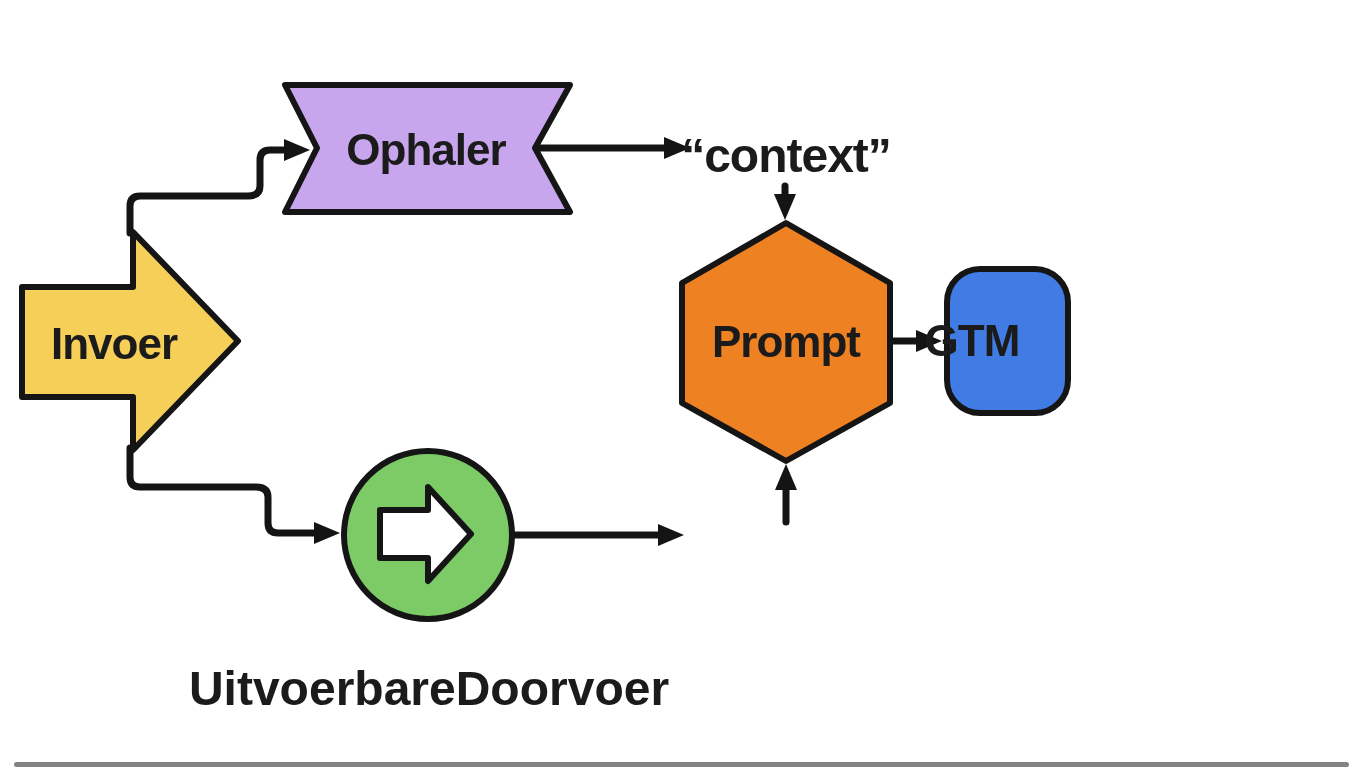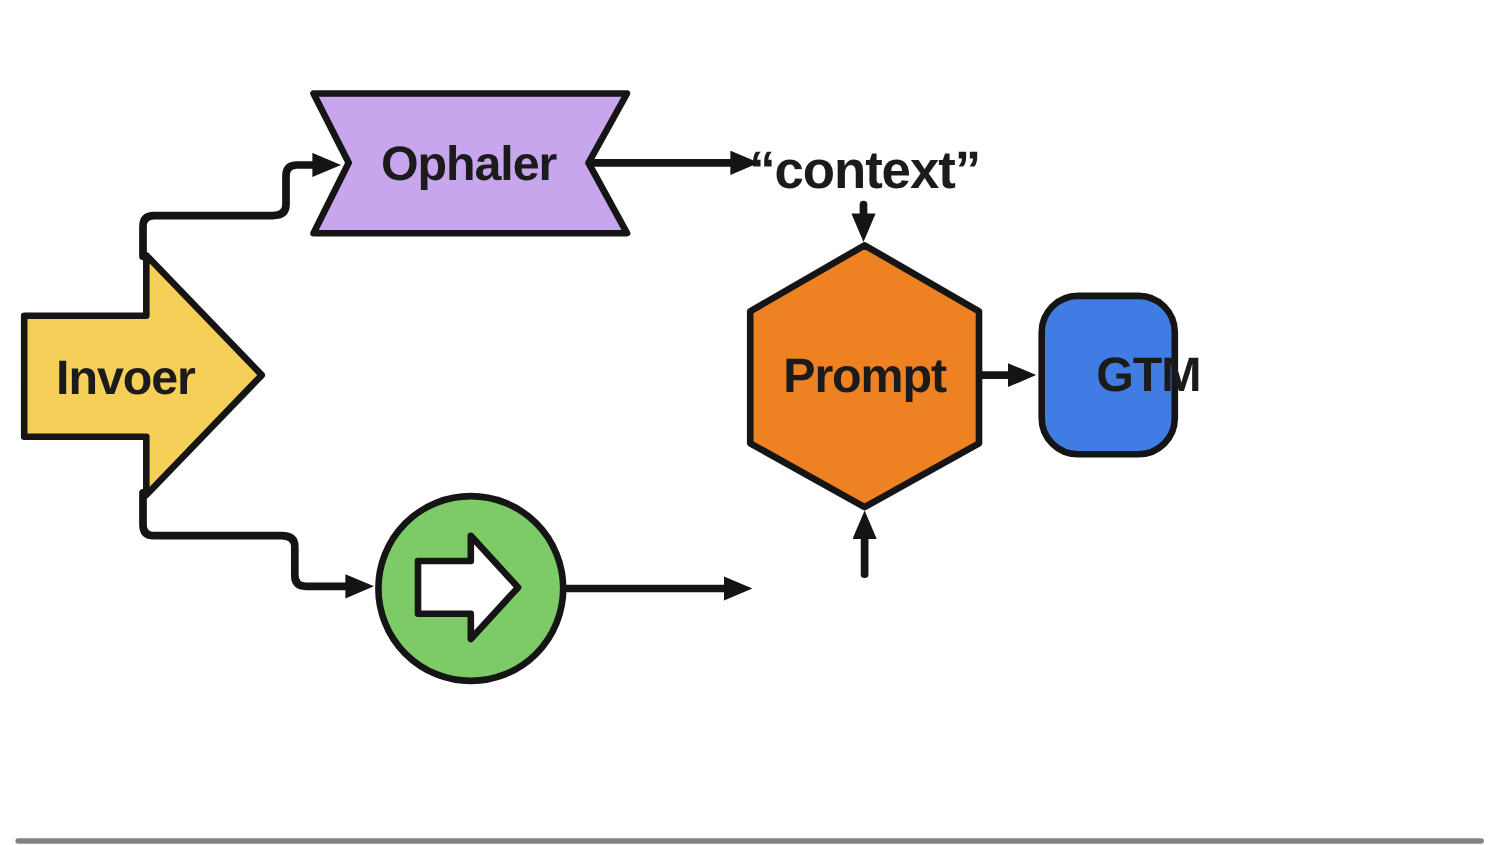--- a/index.html
+++ b/index.html
@@ -96,18 +96,19 @@
   </svg>
 
   <div class="label small" style="left:114px; top:344px;">Invoer</div>
 
   <div class="label small" style="left:426px; top:150px;">Ophaler</div>
 
   <div class="label" style="left:786px; top:156px;">“context”</div>
 
   <div class="label small" style="left:786px; top:342px;">Prompt</div>
 
-  <div class="label small" style="left:1044px; top:341px;">GTM</div>
+  <div class="label small" style="left:972px; top:341px;">GTM</div>
 
 
+  <div class="label caption" style="left:429px; top:689px;">UitvoerbareDoorvoer</div>
 
   <div class="bottom-strip"></div>
 </div>
 
 </body></html>

